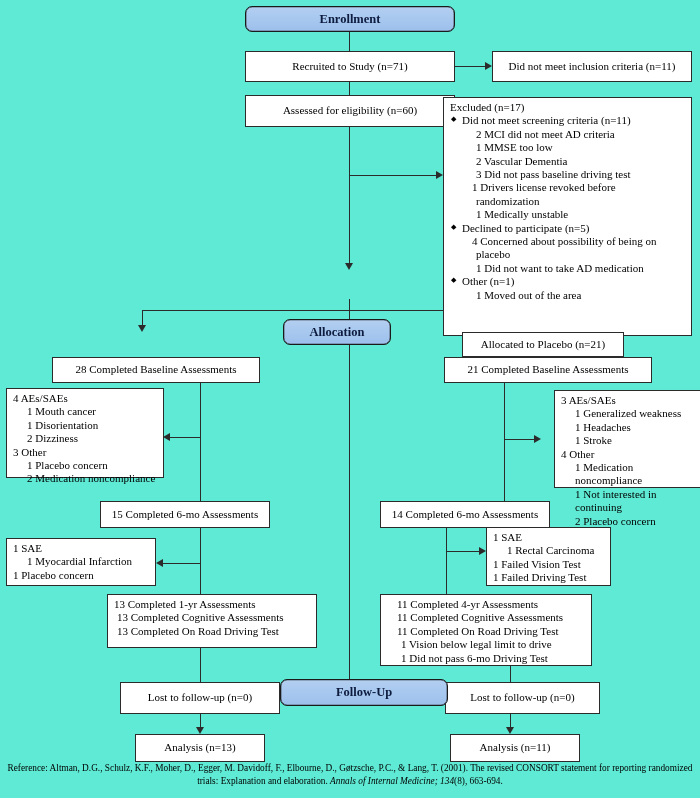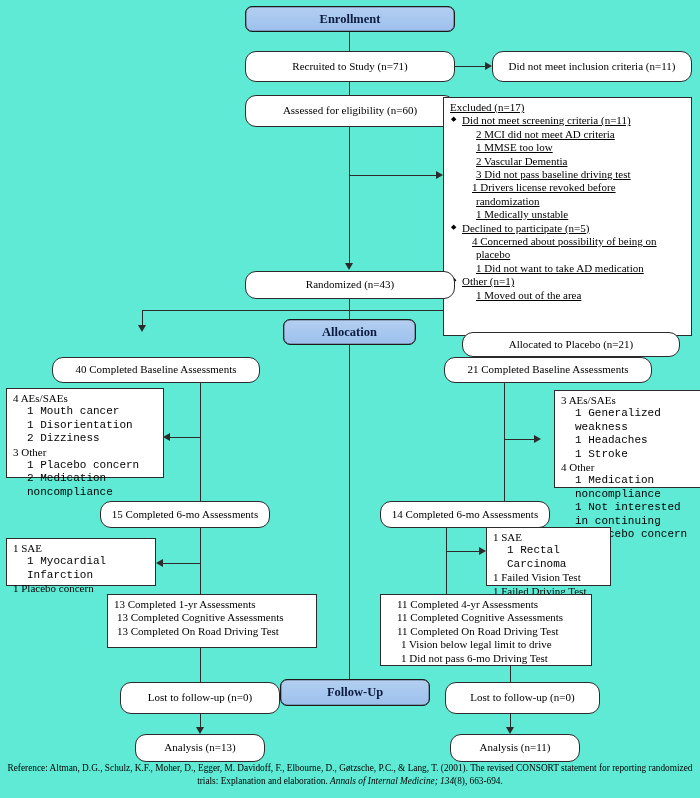--- a/index.html
+++ b/index.html
@@ -25,21 +25,20 @@
     font-size:11px;
     line-height:1.22;
     color:#000;
     z-index:3;
   }
   .box.center{
     display:flex;
     align-items:center;
     justify-content:center;
     text-align:center;
-    border-radius:11px;
   }
   .box.listbox{
     padding:3px 4px 3px 6px;
     text-align:left;
   }
   .hdr{
     position:absolute;
     box-sizing:border-box;
     border:1.3px solid #1a1a1a;
     border-radius:7px;
@@ -61,21 +60,21 @@
   .lnh{height:1.2px;}
   .arw{position:absolute;width:0;height:0;z-index:2;}
   .arw-d{border-left:4.5px solid transparent;border-right:4.5px solid transparent;border-top:7px solid #2b2b2b;}
   .arw-r{border-top:4.5px solid transparent;border-bottom:4.5px solid transparent;border-left:7px solid #2b2b2b;}
   .arw-l{border-top:4.5px solid transparent;border-bottom:4.5px solid transparent;border-right:7px solid #2b2b2b;}
 
   
   .ln1{display:block;white-space:nowrap;}
   .bullet{display:block;position:relative;padding-left:12px;}
   .bullet:before{content:"\25C6";position:absolute;left:1px;top:0px;font-size:7px;line-height:1.7;}
-  .ind1{display:block;padding-left:14px;font-family:Liberation Mono, monospace;}
+  .ind1{display:block;padding-left:14px;}
   .ind3{display:block;padding-left:26px;}
   .wrapind{display:block;padding-left:26px;text-indent:-4px;}
 
   
   #reference{
     position:absolute;
     left:6px;
     top:762px;
     width:688px;
     font-size:9.3px;
@@ -104,52 +103,51 @@
   <div class="ln lnv" style="left:349px;top:82px;height:13px;"></div>
 
   <div class="box center" style="left:245px;top:95px;width:210px;height:32px;">Assessed for eligibility (n=60)</div>
 
   <div class="ln lnv" style="left:349px;top:125px;height:139px;"></div>
   <div class="arw arw-d" style="left:345px;top:263px;"></div>
 
   <div class="ln lnh" style="left:349px;top:175px;width:87px;"></div>
   <div class="arw arw-r" style="left:436px;top:171px;"></div>
 
-  <div class="box listbox" style="left:443px;top:97px;width:249px;height:239px;text-decoration:underline;">
+  <div class="box listbox" style="left:443px;top:97px;width:249px;height:239px;">
     <span class="ln1">Excluded (n=17)</span>
 
     <span class="bullet">Did not meet screening criteria (n=11)</span>
     <span class="ind3">2 MCI did not meet AD criteria</span>
     <span class="ind3">1 MMSE too low</span>
     <span class="ind3">2 Vascular Dementia</span>
     <span class="ind3">3 Did not pass baseline driving test</span>
     <span class="wrapind" style="white-space:normal;width:200px;">1 Drivers license revoked before randomization</span>
     <span class="ind3">1 Medically unstable</span>
 
     <span class="bullet">Declined to participate (n=5)</span>
     <span class="wrapind" style="white-space:normal;width:205px;">4 Concerned about possibility of being on placebo</span>
     <span class="ind3">1 Did not want to take AD medication</span>
 
     <span class="bullet">Other (n=1)</span>
     <span class="ind3">1 Moved out of the area</span>
   </div>
 
-  <div class="box center" style="left:245px;top:271px;width:210px;height:28px;">Randomized (n=43)</div>
 
   <div class="ln lnv" style="left:349px;top:299px;height:11px;"></div>
   <div class="ln lnh" style="left:142px;top:310px;width:444px;"></div>
   <div class="ln lnv" style="left:142px;top:310px;height:16px;"></div>
   <div class="arw arw-d" style="left:138px;top:325px;"></div>
   <div class="ln lnv" style="left:586px;top:310px;height:16px;"></div>
   <div class="arw arw-d" style="left:582px;top:325px;"></div>
 
   <div class="ln lnv" style="left:349px;top:310px;height:9px;"></div>
-  <div class="hdr" style="left:283px;top:319px;width:133px;height:26px;">Allocation</div>
-
-  <div class="box center" style="left:52px;top:357px;width:208px;height:26px;">40 Completed Baseline Assessments</div>
+  <div class="hdr" style="left:283px;top:319px;width:108px;height:26px;">Allocation</div>
+
+  <div class="box center" style="left:52px;top:357px;width:208px;height:26px;">28 Completed Baseline Assessments</div>
 
   <div class="ln lnv" style="left:200px;top:383px;height:127px;"></div>
 
   <div class="ln lnh" style="left:170px;top:437px;width:30px;"></div>
   <div class="arw arw-l" style="left:163px;top:433px;"></div>
 
   <div class="box listbox" style="left:6px;top:388px;width:158px;height:90px;">
     <span class="ln1">4 AEs/SAEs</span>
     <span class="ind1">1 Mouth cancer</span>
     <span class="ind1">1 Disorientation</span>
@@ -180,21 +178,21 @@
 
   <div class="ln lnv" style="left:200px;top:648px;height:34px;"></div>
 
   <div class="box center" style="left:120px;top:682px;width:160px;height:32px;">Lost to follow-up (n=0)</div>
 
   <div class="ln lnv" style="left:200px;top:714px;height:14px;"></div>
   <div class="arw arw-d" style="left:196px;top:727px;"></div>
 
   <div class="box center" style="left:135px;top:734px;width:130px;height:28px;">Analysis (n=13)</div>
 
-  <div class="box center" style="left:462px;top:332px;width:218px;height:25px;text-align:right;">Allocated to Placebo (n=21)</div>
+  <div class="box center" style="left:462px;top:332px;width:162px;height:25px;text-align:right;">Allocated to Placebo (n=21)</div>
   <div class="box center" style="left:444px;top:357px;width:208px;height:26px;">21 Completed Baseline Assessments</div>
 
   <div class="ln lnv" style="left:504px;top:383px;height:127px;"></div>
 
   <div class="ln lnh" style="left:504px;top:439px;width:30px;"></div>
   <div class="arw arw-r" style="left:534px;top:435px;"></div>
 
   <div class="box listbox" style="left:554px;top:390px;width:151px;height:98px;">
     <span class="ln1">3 AEs/SAEs</span>
     <span class="ind1">1 Generalized weakness</span>
@@ -232,20 +230,20 @@
 
   <div class="box center" style="left:445px;top:682px;width:155px;height:32px;">Lost to follow-up (n=0)</div>
 
   <div class="ln lnv" style="left:510px;top:714px;height:14px;"></div>
   <div class="arw arw-d" style="left:506px;top:727px;"></div>
 
   <div class="box center" style="left:450px;top:734px;width:130px;height:28px;">Analysis (n=11)</div>
 
   <div class="ln lnv" style="left:349px;top:345px;height:338px;"></div>
 
-  <div class="hdr" style="left:280px;top:679px;width:150px;height:27px;">Follow-Up</div>
+  <div class="hdr" style="left:280px;top:679px;width:168px;height:27px;">Follow-Up</div>
 
 
   <div id="reference">
     <span>Reference: Altman, D.G., Schulz, K.F., Moher, D., Egger, M. Davidoff, F., Elbourne, D., Gøtzsche, P.C., &amp; Lang, T. (2001). The revised CONSORT statement for reporting randomized trials: Explanation and elaboration. </span><i>Annals of Internal Medicine; 134</i><span>(8), 663-694.</span>
   </div>
 
 </div>
 
 </body></html>

